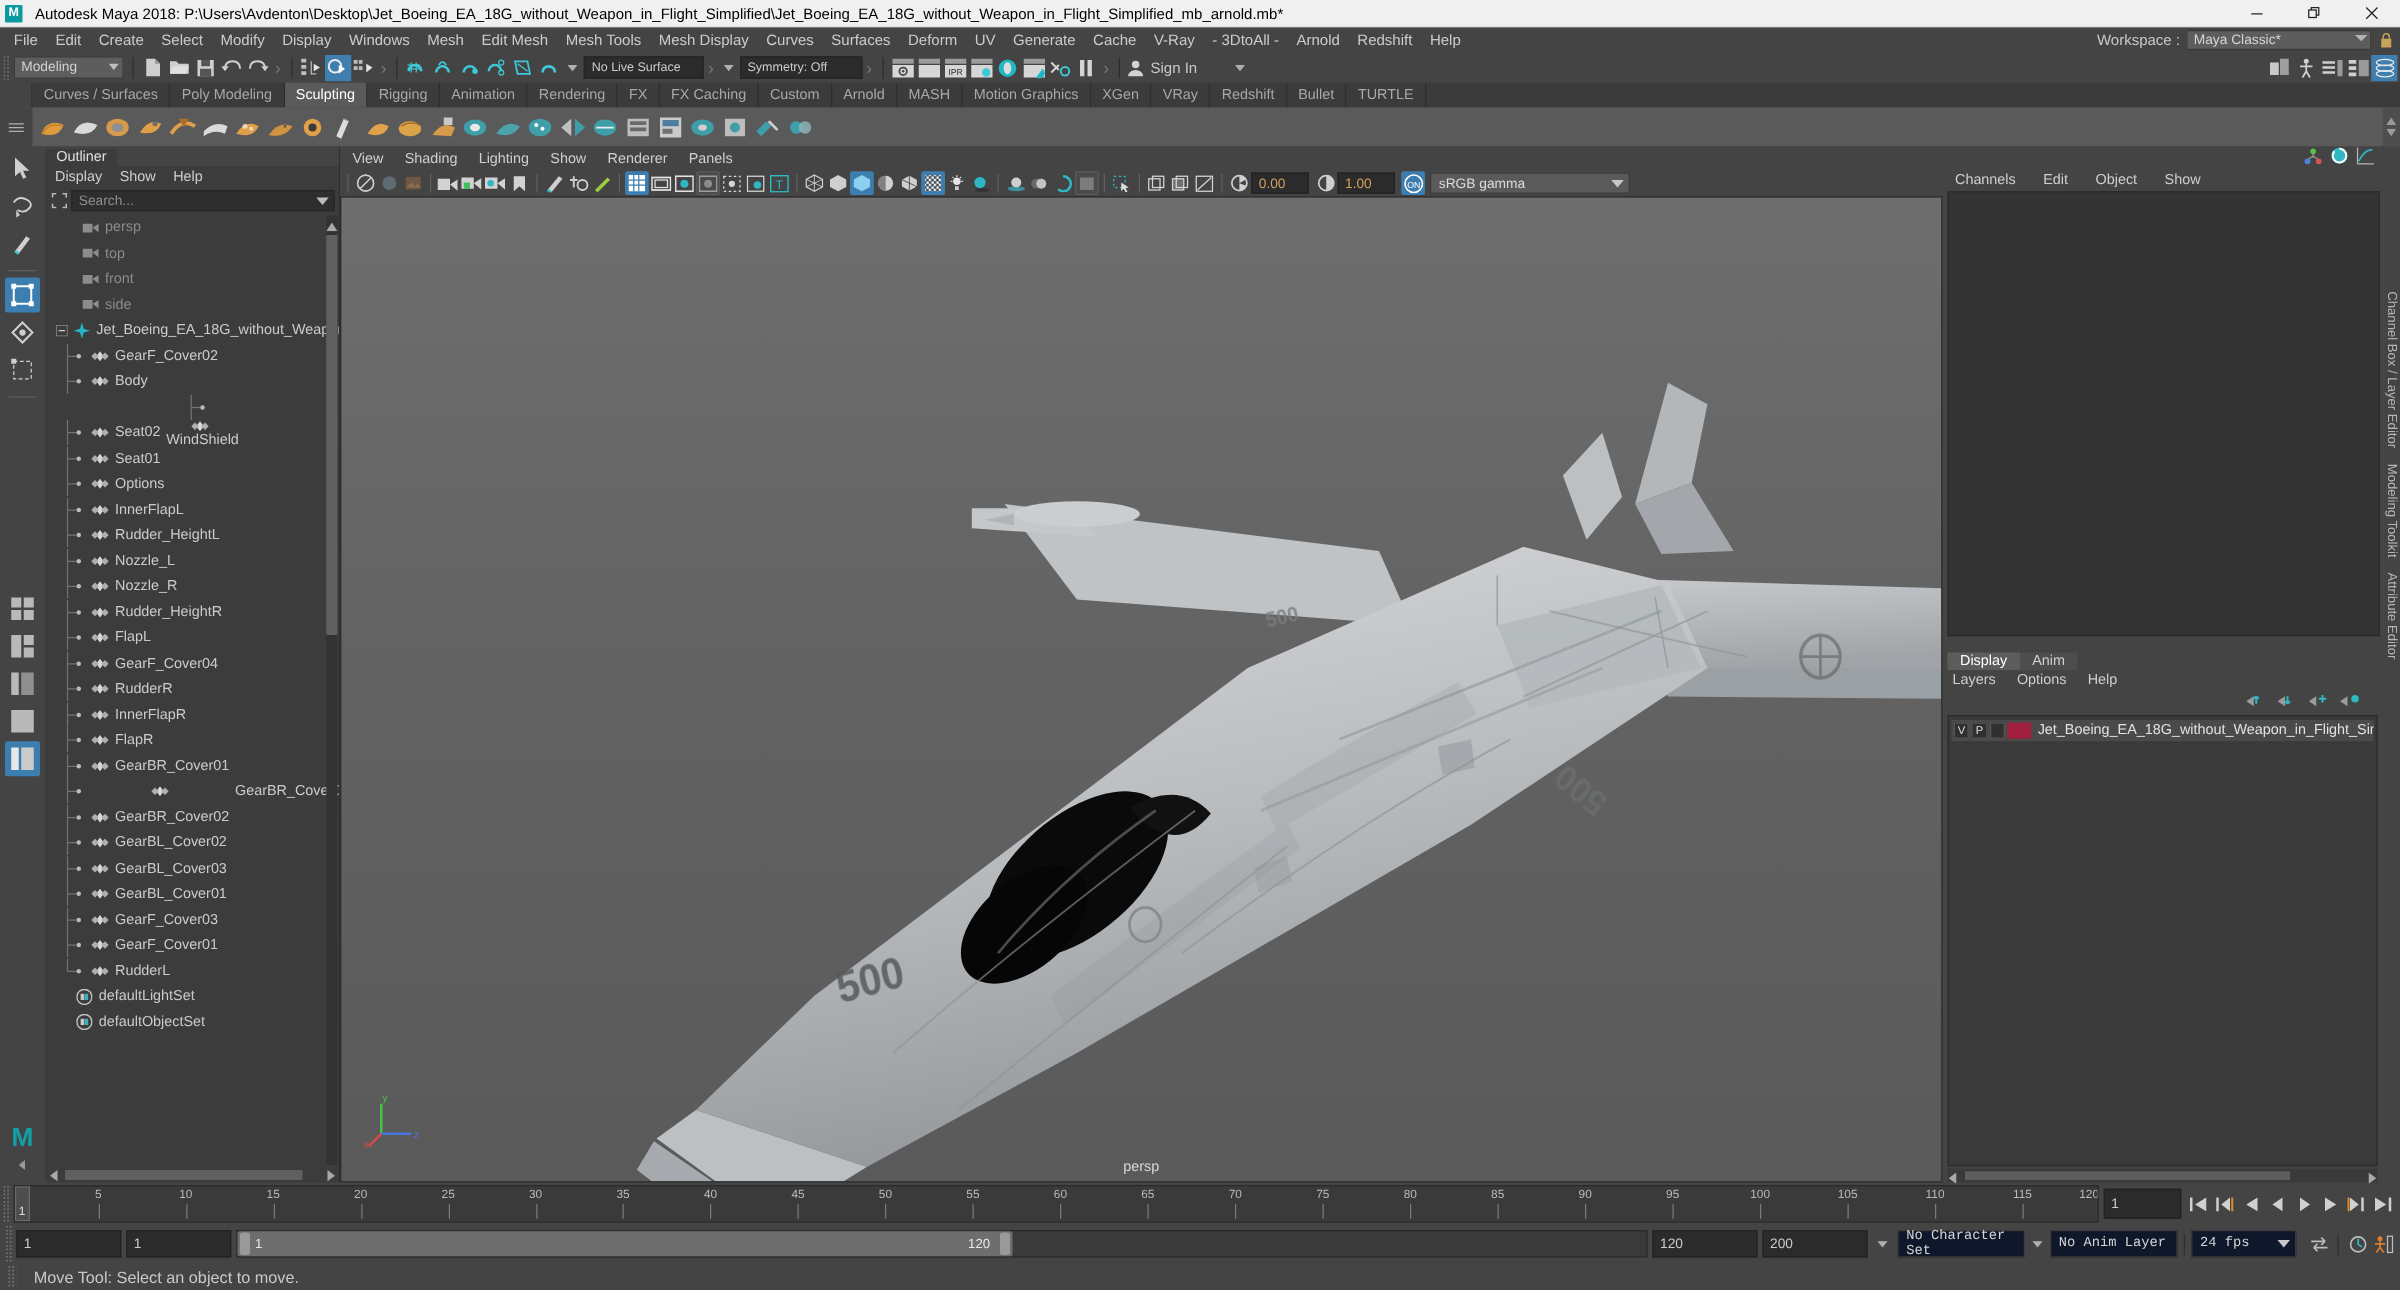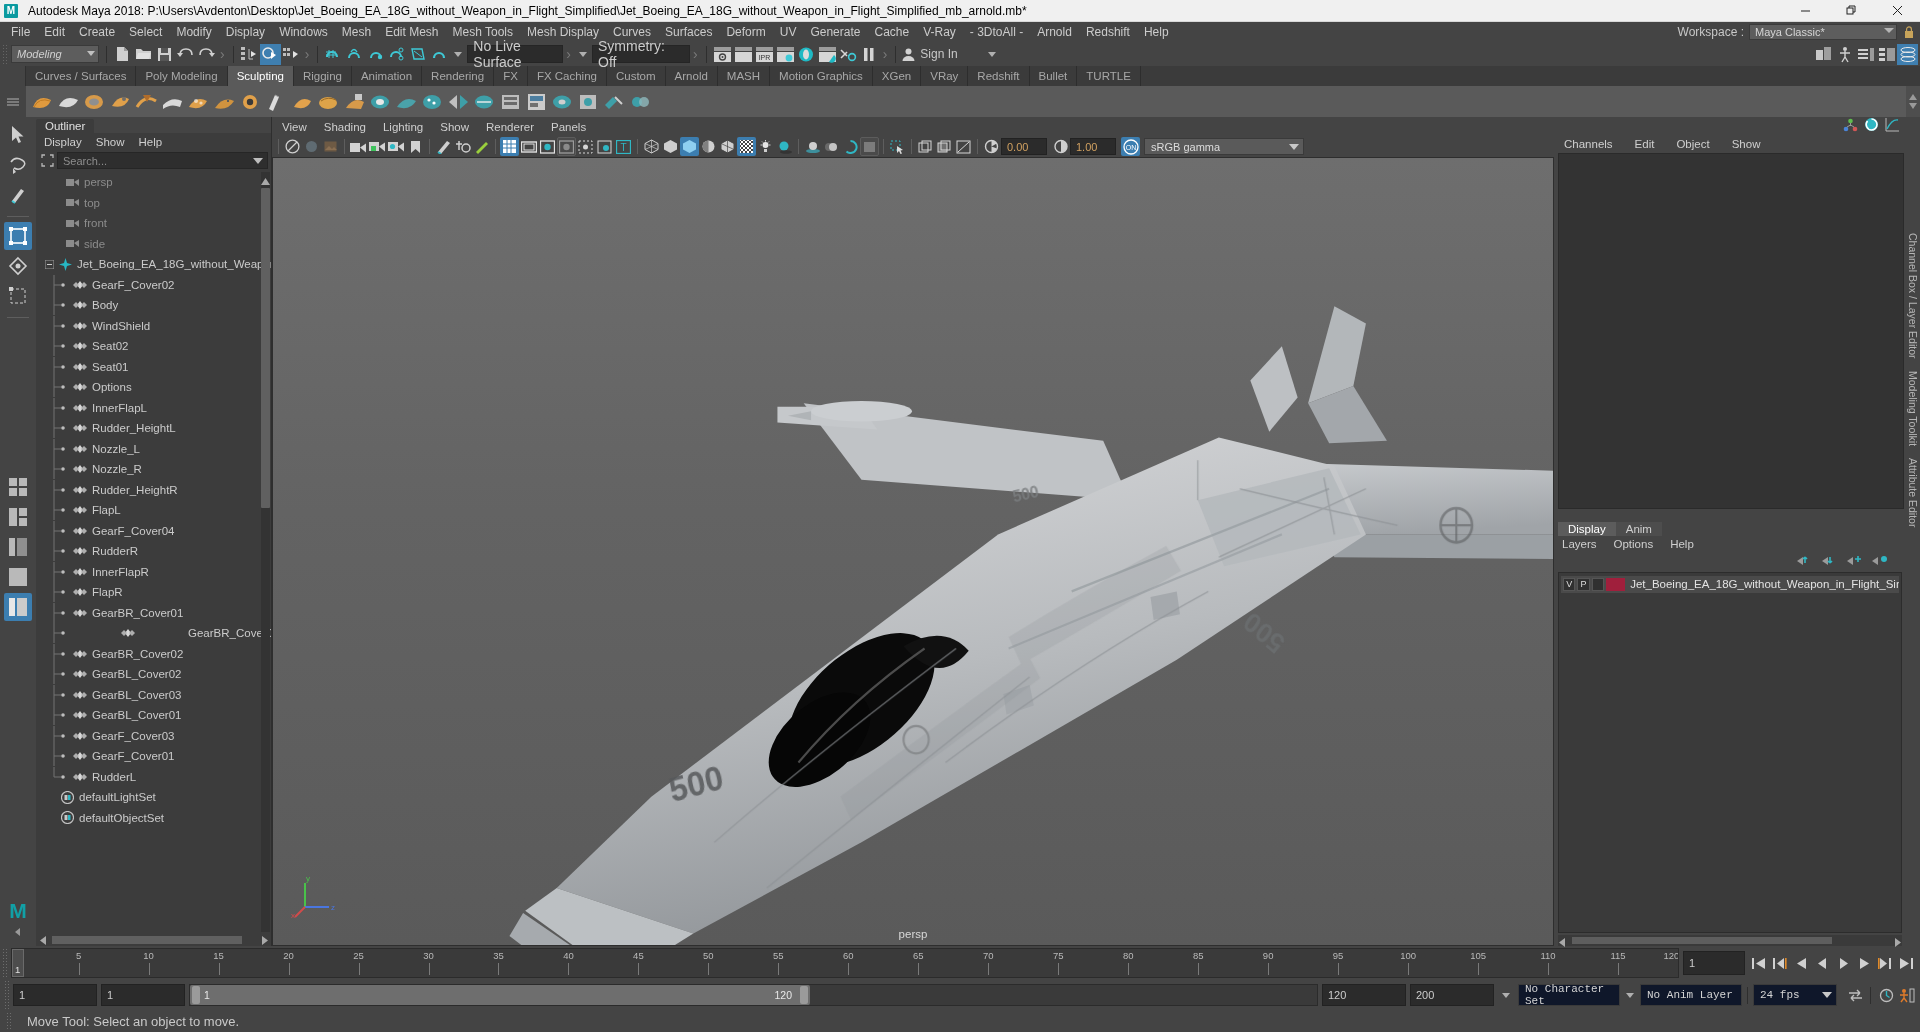--- a/index.html
+++ b/index.html
@@ -40,31 +40,31 @@
     border-left:5px solid transparent;border-right:5px solid transparent;border-top:5px solid #b4b4b4;}
   .lock-ico{ width:14px;height:16px; display:flex;align-items:center;justify-content:center;}
 
   
   .statusline{ height:24px; background:#444444; display:flex; align-items:center; flex:none; padding-left:2px; position:relative;}
   .grip{ width:6px;height:20px;
     background-image:radial-gradient(#6d6d6d 1px, transparent 1px);
     background-size:3px 3px; opacity:.8; margin-right:3px;}
   .sl-combo{
     width:88px;height:18px;background:#5d5d5d;border:1px solid #3a3a3a;color:#d0d0d0;
-    display:flex;align-items:center;padding-left:5px;font-size:11px;position:relative;margin-right:2px;font-style:italic;
+    display:flex;align-items:center;padding-left:5px;font-size:11px;position:relative;margin-right:2px;
   }
   .sl-combo .arrow{position:absolute;right:3px;top:5px;width:0;height:0;
     border-left:4px solid transparent;border-right:4px solid transparent;border-top:5px solid #c0c0c0;}
   .sep{ width:1px;height:17px;background:#2e2e2e;margin:0 5px; }
   .grp-end{ color:#7a7a7a; font-size:14px; margin:0 3px; }
   .ibtn{ width:21px;height:21px;display:flex;align-items:center;justify-content:center; }
   .ibtn.active{ background:#3f7fb0; }
   .ibtn svg{ display:block; }
   .field{
-    height:18px;background:#2b2b2b;border:1px solid #252525;color:#ccc;font-size:14px;
+    height:18px;background:#2b2b2b;border:1px solid #252525;color:#ccc;font-size:10px;
     display:flex;align-items:center;padding:0 5px;
   }
   .livesurf{ width:96px; }
   .symm{ width:98px; }
   .signin{ display:flex;align-items:center;gap:4px; }
   .mini-arrow{ width:0;height:0;border-left:4px solid transparent;border-right:4px solid transparent;border-top:5px solid #b0b0b0;}
 
   .sl-right{ position:absolute; right:2px; top:0; height:24px; display:flex; align-items:center; }
 
   
@@ -873,21 +873,21 @@
             </span>
             <span class="mesh-ico">
               <svg width="14" height="10" viewBox="0 0 14 10">
                 <path d="M4 5 L7 1 L10 5 L7 9z" fill="#d8d8d8"></path>
                 <path d="M0 5 L3 2 L6 5 L3 8z" fill="#aeaeae"></path>
                 <path d="M8 5 L11 2 L14 5 L11 8z" fill="#aeaeae"></path>
               </svg>
             </span>
             <span>Body</span>
           </div>
-        <div class="orow" style="padding-left:17px;">
+        <div class="orow" style="padding-left:17px;flex-direction:column;">
             <span class="child-ind">
               <svg width="20" height="20" viewBox="0 0 20 20">
                 <line x1="1" y1="0" x2="1" y2="20" stroke="#737373"></line>
                 <line x1="1" y1="10" x2="8" y2="10" stroke="#737373"></line>
                 <circle cx="10" cy="10" r="1.8" fill="#bdbdbd"></circle>
               </svg>
             </span>
             <span class="mesh-ico">
               <svg width="14" height="10" viewBox="0 0 14 10">
                 <path d="M4 5 L7 1 L10 5 L7 9z" fill="#d8d8d8"></path>

